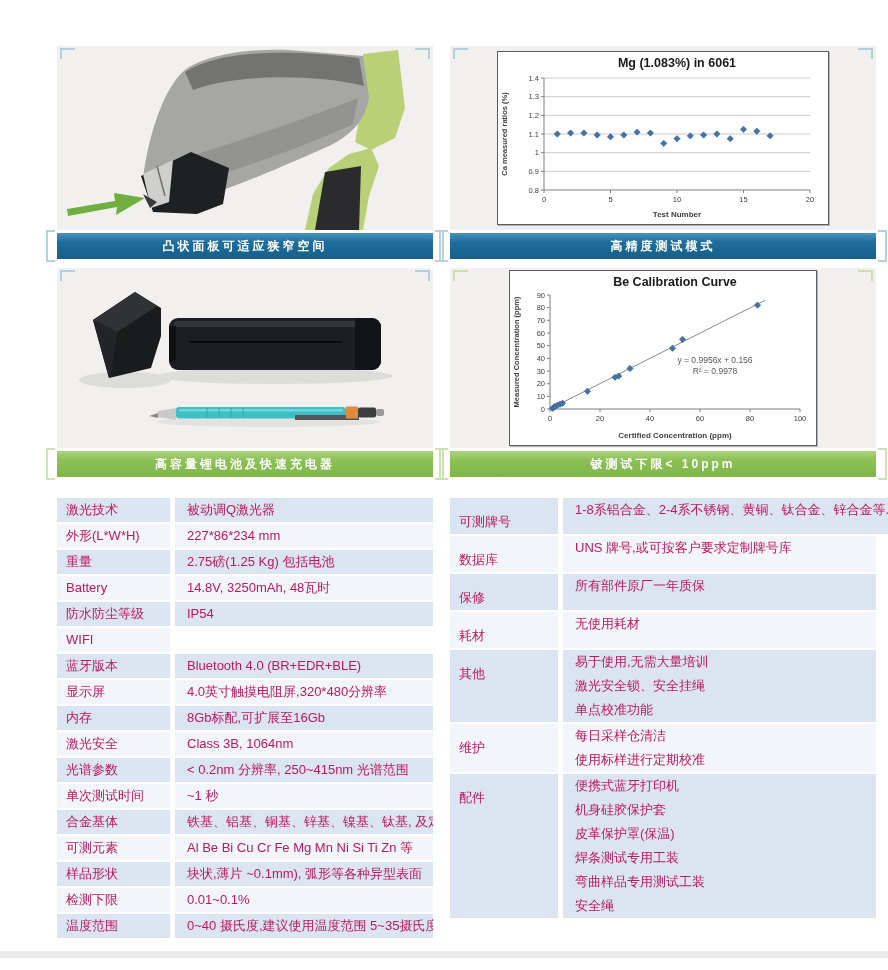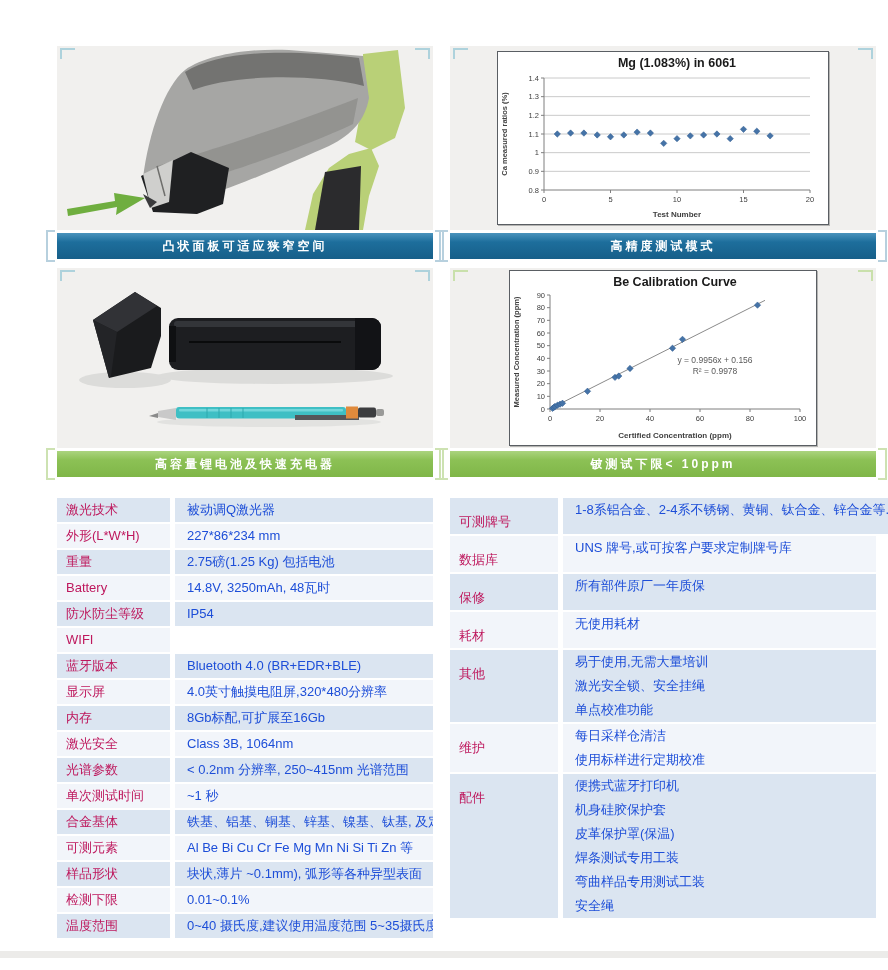--- a/index.html
+++ b/index.html
@@ -31,21 +31,21 @@
   .cm.green{border-color:#c9e0ab;}
 
   .spec{margin-top:21px;}
   .srow,.grow{display:flex;margin-bottom:2px;}
   .srow .lab{width:100px;flex:none;padding:3px 4px 3px 9px;}
   .grow .lab{width:95px;flex:none;padding:15px 4px 3px 9px;}
   .srow .val{flex:1;margin-left:5px;padding:3px 4px 3px 12px;}
   .grow .vals{flex:1;margin-left:5px;}
   .grow .vline{padding:3px 4px 3px 12px;}
   .lab{font-size:13px;line-height:18px;color:#be185d;white-space:nowrap;}
-  .val,.vline{font-size:13px;line-height:18px;color:#1d4ed8;white-space:nowrap;overflow:hidden;}
+  .val,.vline{font-size:13px;line-height:18px;color:#be185d;white-space:nowrap;overflow:hidden;}
   .bg-b{background:#dbe5f1;}
   .bg-w{background:#f2f5fa;}
 
   .bottom-strip{position:absolute;left:0;right:0;bottom:12px;height:7px;background:#ecebe9;}
   svg text{font-family:"Liberation Sans","DejaVu Sans",sans-serif;}
 </style>
 </head>
 <body>
 
 <div class="page">

